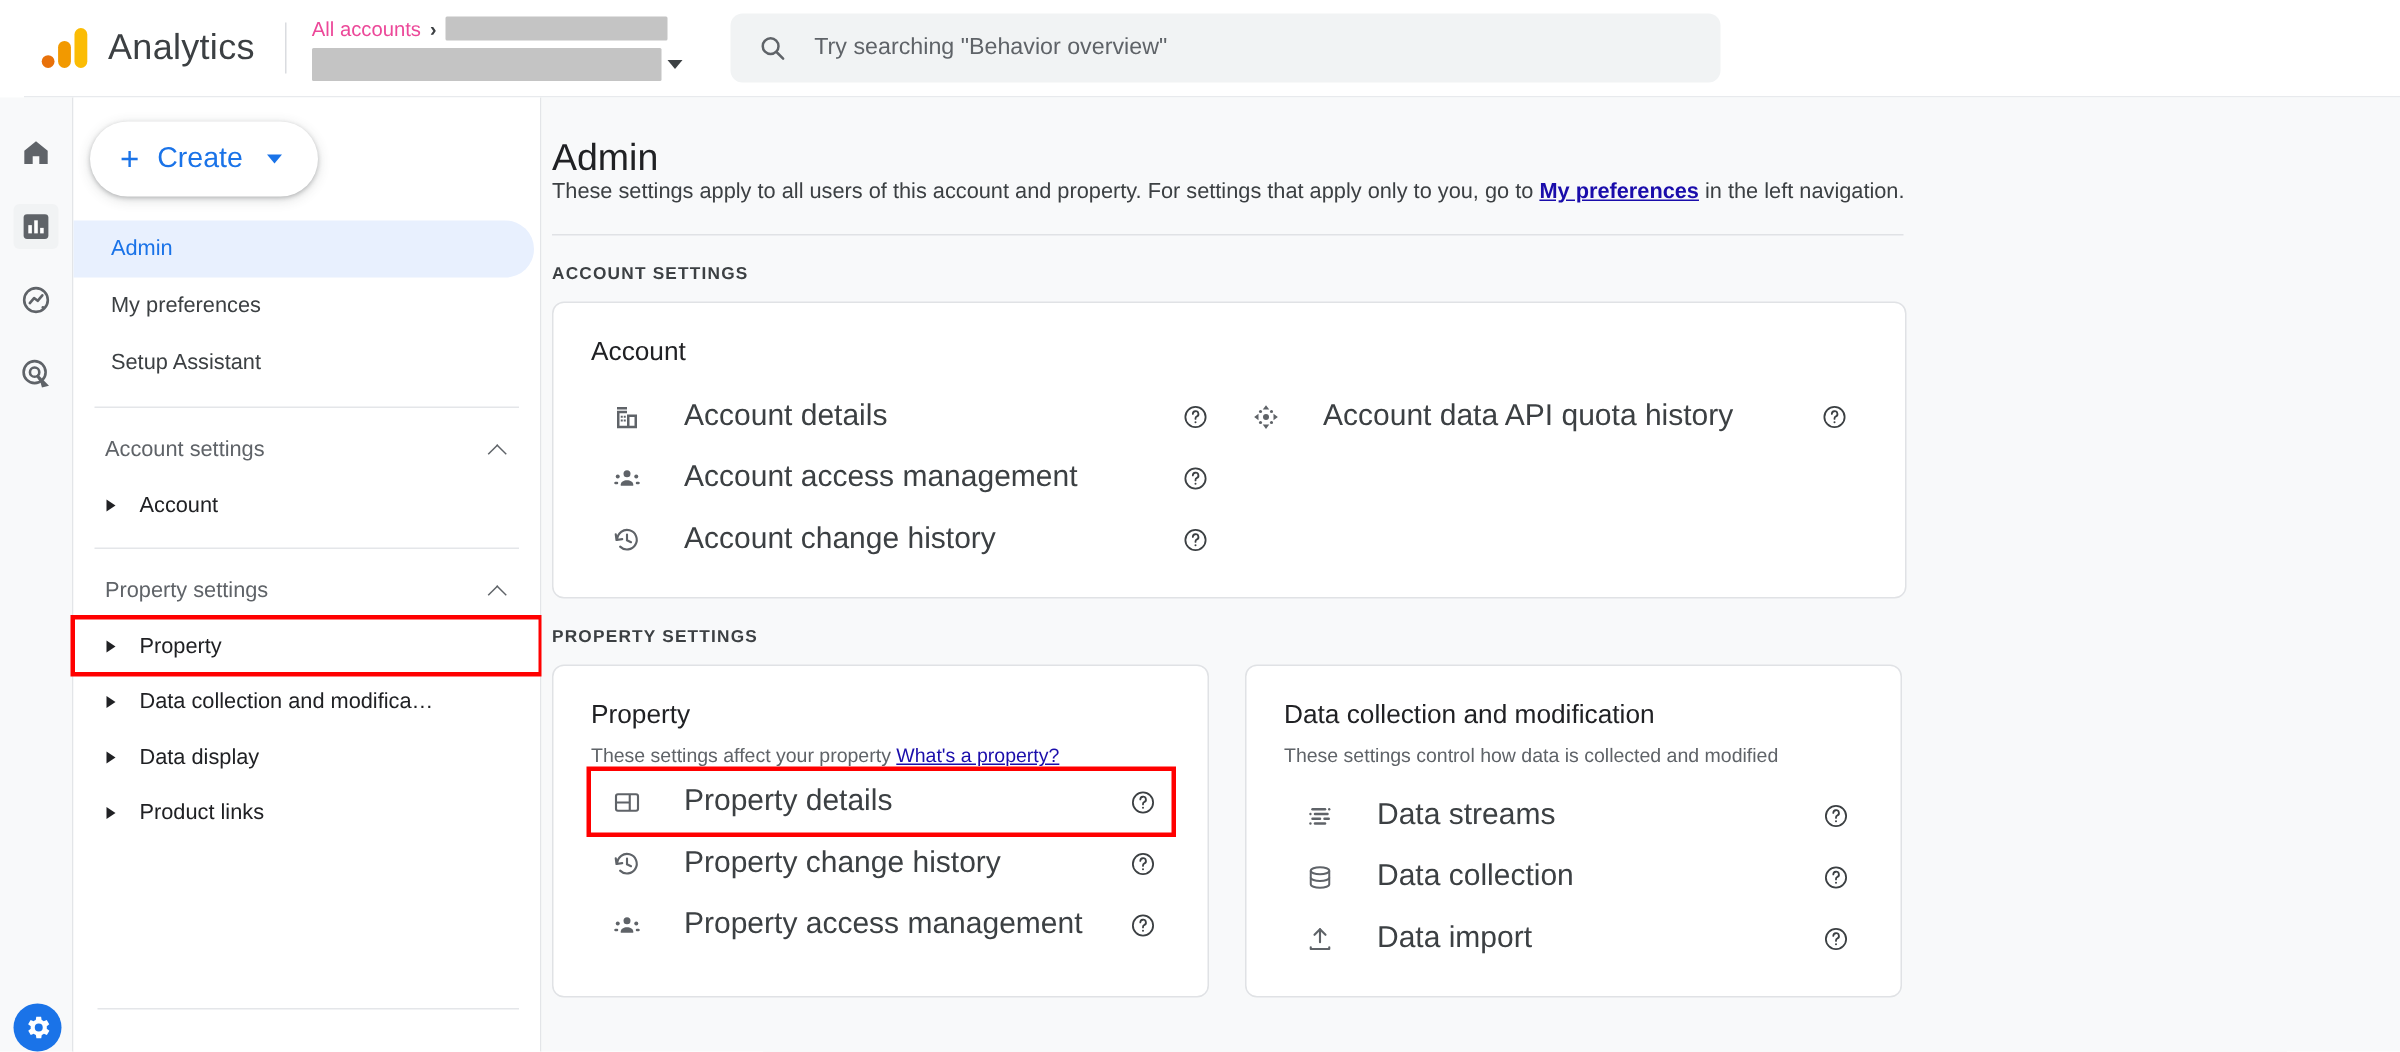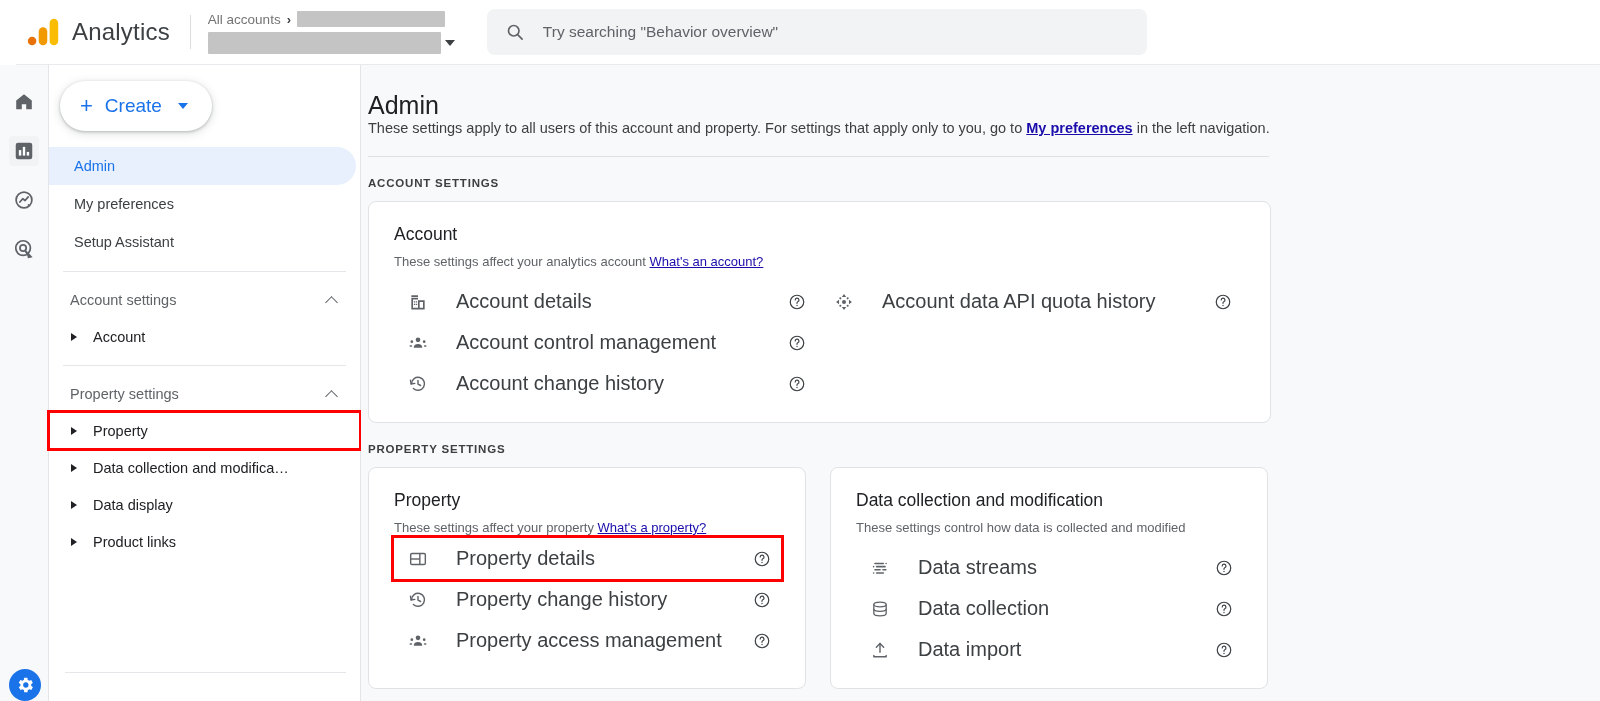--- a/index.html
+++ b/index.html
@@ -25,21 +25,21 @@
     margin-left: 10px; white-space: nowrap;
   }
   .brand-divider {
     width: 1px; height: 34px; background: #dadce0; margin-left: 20px; flex: none;
   }
   .acct-picker {
     margin-left: 17px; display: flex; flex-direction: column;
     justify-content: center; gap: 4px;
   }
   .acct-crumb { display: flex; align-items: center; gap: 6px; height: 18px; }
-  .acct-crumb-label { font-size: 13.5px; color: #737373; white-space: nowrap; }
+  .acct-crumb-label { font-size: 13.5px; color: #ec4899; white-space: nowrap; }
   .crumb-chevron { font-size: 13px; color: #3c4043; font-weight: bold; }
   .redact { background: #c4c4c4; border-radius: 1px; }
   .redact-a { width: 148px; height: 16px; }
   .redact-b { width: 233px; height: 22px; }
   .acct-row2 { display: flex; align-items: center; gap: 4px; }
   .caret-down {
     width: 0; height: 0; border-left: 5px solid transparent;
     border-right: 5px solid transparent; border-top: 6px solid #3c4043;
   }
   .searchbar {
@@ -315,23 +315,20 @@
     <span>These settings apply to all users of this account and property. For settings that apply only to you, go to </span><span class="inline-link">My preferences</span><span> in the left navigation.</span>
   </div>
 
   <div class="hr-main"></div>
 
   <div class="section-label">ACCOUNT SETTINGS</div>
 
   <div class="card-grid">
     <div class="card card-wide">
       <div class="card-title">Account</div>
-      <div class="card-sub">
-        <span>These settings affect your analytics account </span><span class="sub-link">What's an account?</span>
-      </div>
 
       <div class="rows-2col">
         <div class="rows-col">
 
           <div class="set-row">
             <span class="set-icon">
               <svg width="20" height="20" viewBox="0 0 24 24" fill="#5f6368">
                   <path d="M4 21V7h8v3h8v11H4zm2-2h6V9H6v10zm8 0h4v-7h-4v7zM7 11h1.6v1.6H7V11zm2.4 0H11v1.6H9.4V11zM7 14h1.6v1.6H7V14zm2.4 0H11v1.6H9.4V14zM4 6V4h8v2H4z"></path>
                 </svg>
             </span>
@@ -349,21 +346,21 @@
             <span class="set-icon">
               <svg width="20" height="20" viewBox="0 0 24 24" fill="#5f6368">
                   <circle cx="12" cy="8.2" r="2.8"></circle>
                   <path d="M7 16.8c0-2.2 2.3-3.5 5-3.5s5 1.3 5 3.5v1H7v-1z"></path>
                   <circle cx="4.6" cy="10.4" r="1.6"></circle>
                   <circle cx="19.4" cy="10.4" r="1.6"></circle>
                   <rect x="1.8" y="14.6" width="3.2" height="2" rx="1"></rect>
                   <rect x="19" y="14.6" width="3.2" height="2" rx="1"></rect>
                 </svg>
             </span>
-            <span class="set-label">Account control management</span>
+            <span class="set-label">Account access management</span>
             <span class="help-icon">
               <svg width="18" height="18" viewBox="0 0 24 24" fill="none" stroke="#3c4043" stroke-width="1.6">
                   <circle cx="12" cy="12" r="9"></circle>
                   <path d="M9.6 9.3a2.5 2.5 0 1 1 3.4 2.4c-.7.3-1 .8-1 1.6v.4" stroke-linecap="round"></path>
                   <circle cx="12" cy="16.7" r=".9" fill="#3c4043" stroke="none"></circle>
                 </svg>
             </span>
           </div>
 
           <div class="set-row">

